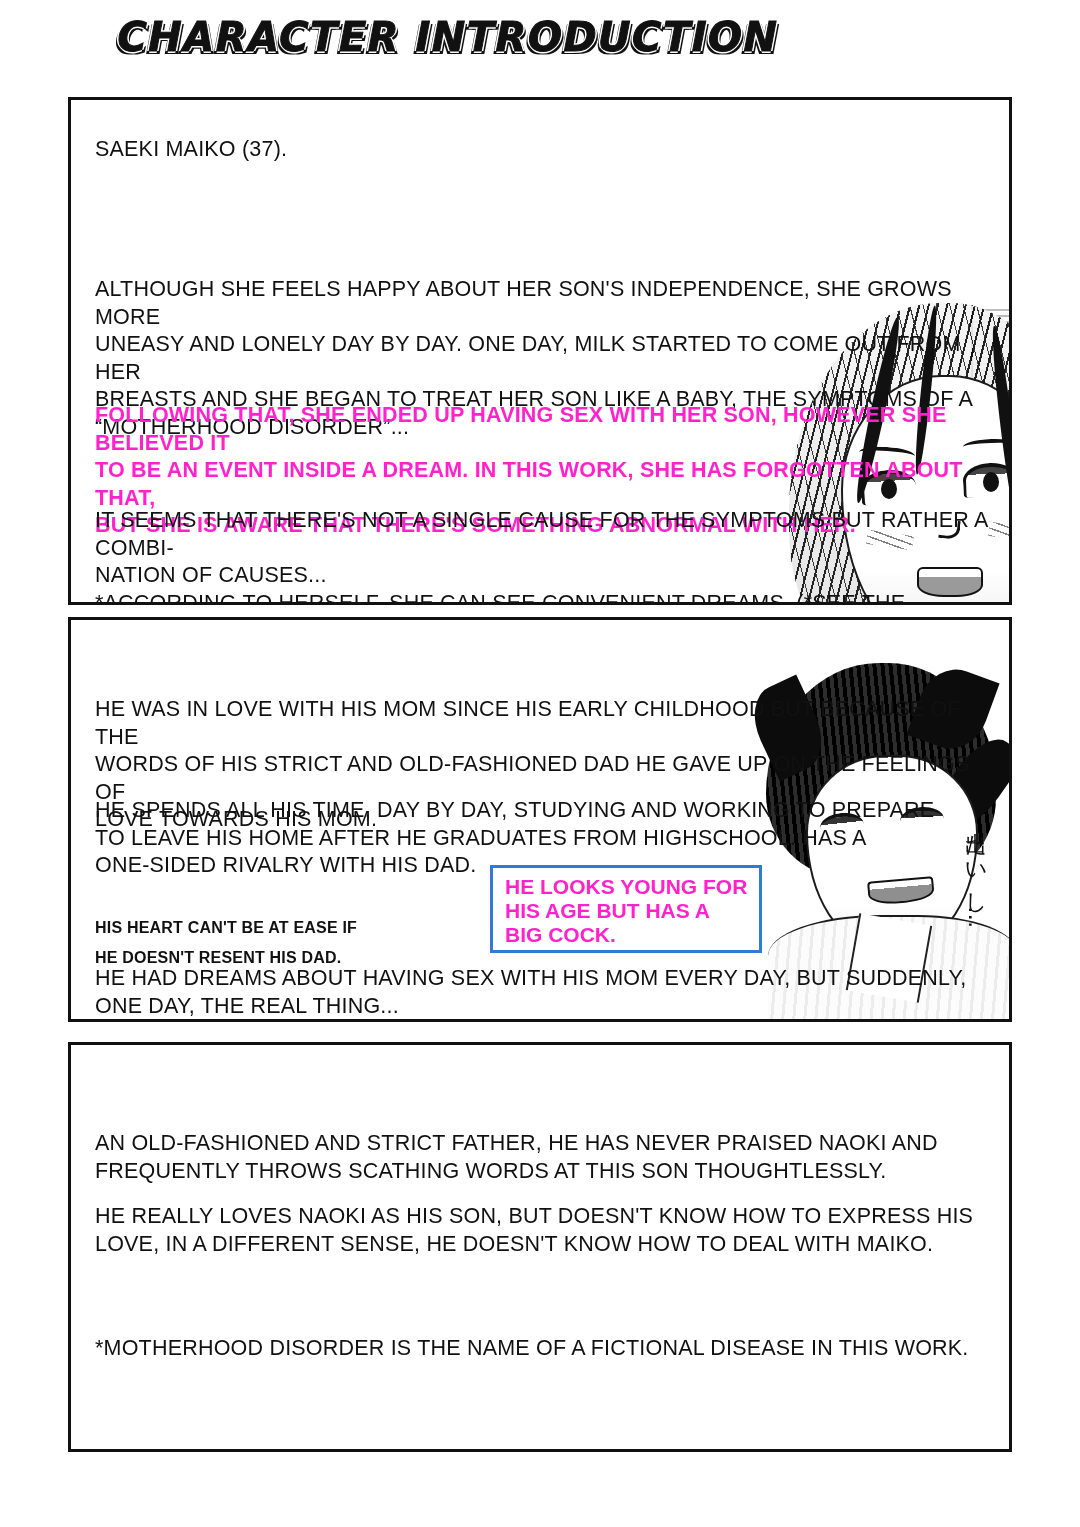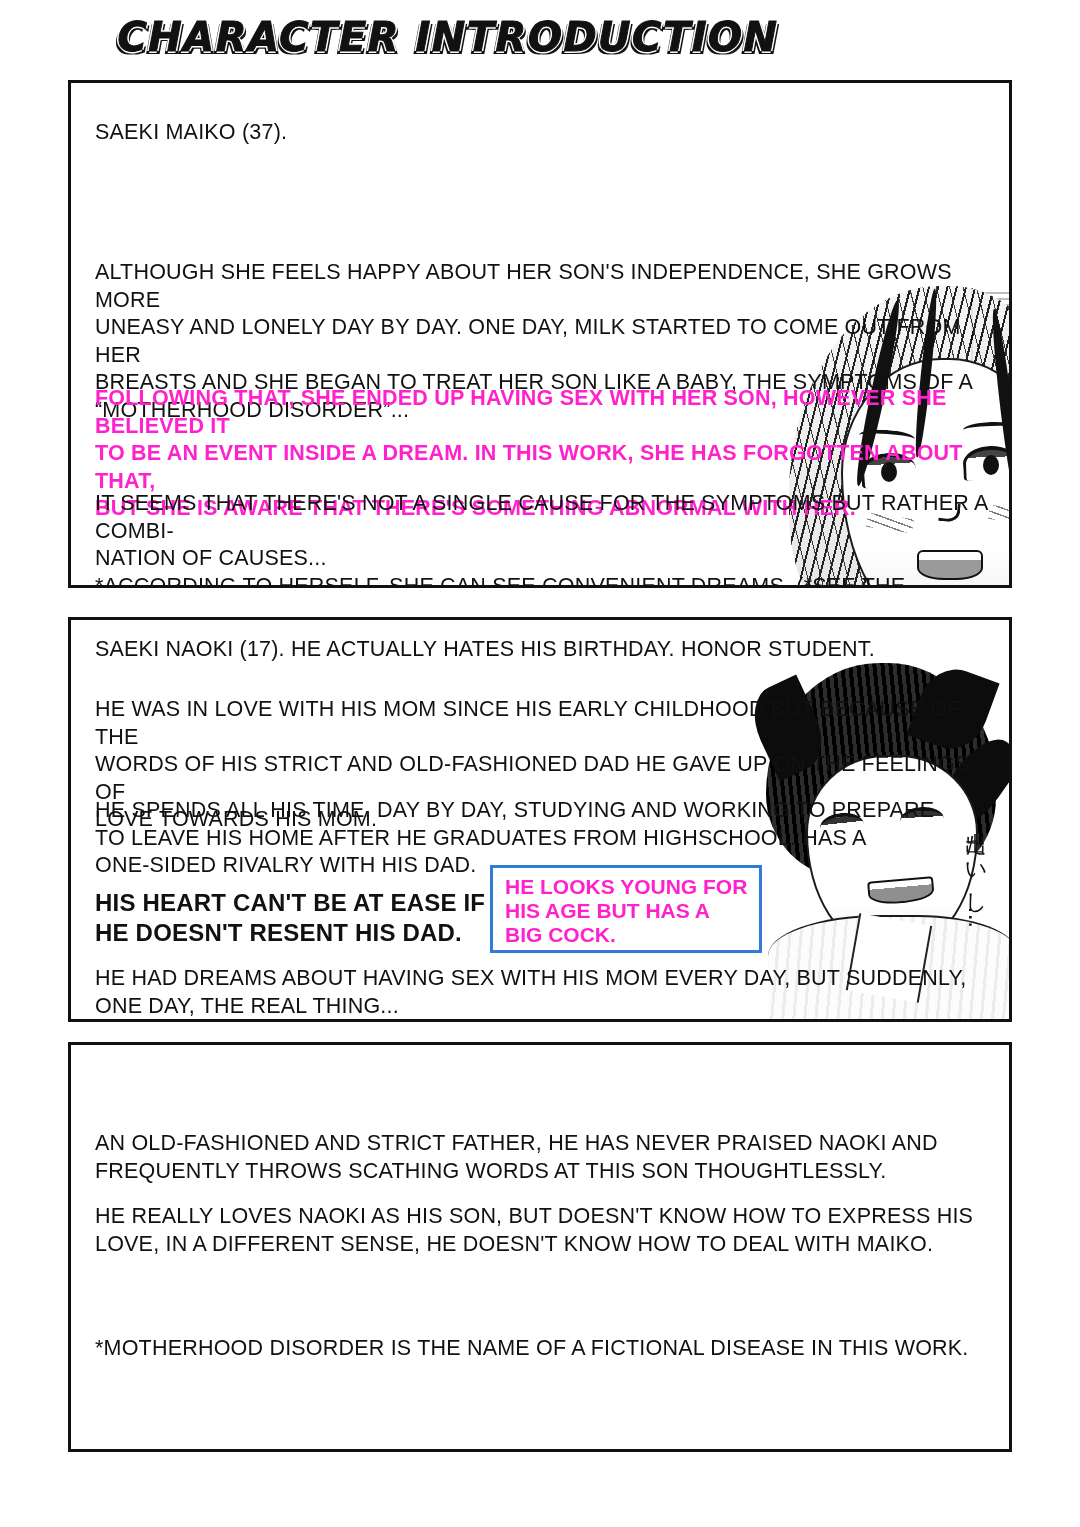--- a/index.html
+++ b/index.html
@@ -37,37 +37,37 @@
   }
 
   
   .panel {
     position: absolute;
     border: 3px solid #111;
     background: #fff;
     box-sizing: border-box;
     overflow: hidden;
   }
-  #panel-maiko   { left: 68px;  top: 80px;   width: 944px; height: 508px; }
+  #panel-maiko   { left: 68px;  top: 97px;   width: 944px; height: 508px; }
   #panel-naoki   { left: 68px;  top: 617px;  width: 944px; height: 405px; }
   #panel-kouichi { left: 68px;  top: 1042px; width: 944px; height: 410px; }
 
   
   .txt {
     position: absolute;
     font-family: "Liberation Sans", sans-serif;
     font-size: 21.5px;
     line-height: 27.5px;
     letter-spacing: 0.2px;
     color: #111;
     white-space: pre-line;
     z-index: 6;
   }
   .txt.pink  { color: #ff22cc; font-weight: bold; }
-  .txt.bold  { font-weight: bold; font-size: 24px; line-height: 30px; }
+  .txt.bold  { font-weight: bold; font-size: 16px; line-height: 30px; margin-top: 25px; }
 
   
   .art {
     position: absolute;
     z-index: 2;
     pointer-events: none;
   }
 
   
   #art-maiko {
@@ -254,21 +254,20 @@
     <div class="spike" style="left:205px;top:70px;width:50px;height:100px;transform:rotate(35deg);"></div>
     <div class="face"></div>
     <div class="eye l"></div>
     <div class="eye r"></div>
     <div class="mouth"></div>
     <div class="collar"></div>
   </div>
 
   <div class="vert-jp" id="naoki-jp" style="left:890px; top:195px;">出たいし…</div>
 
-  <div class="txt" style="left:24px; top:16px;  width:880px;">SAEKI NAOKI (17). HE ACTUALLY HATES HIS BIRTHDAY. HONOR STUDENT.</div>
   <div class="txt" style="left:24px; top:76px;  width:880px;">HE WAS IN LOVE WITH HIS MOM SINCE HIS EARLY CHILDHOOD BUT BECAUSE OF THE
 WORDS OF HIS STRICT AND OLD-FASHIONED DAD HE GAVE UP ON THE FEELINGS OF
 LOVE TOWARDS HIS MOM.</div>
   <div class="txt" style="left:24px; top:177px; width:880px;">HE SPENDS ALL HIS TIME, DAY BY DAY, STUDYING AND WORKING TO PREPARE
 TO LEAVE HIS HOME AFTER HE GRADUATES FROM HIGHSCHOOL. HAS A
 ONE-SIDED RIVALRY WITH HIS DAD.</div>
   <div class="txt bold" style="left:24px; top:268px; width:470px;">HIS HEART CAN'T BE AT EASE IF
 HE DOESN'T RESENT HIS DAD.</div>
   <div class="txt" style="left:24px; top:345px; width:880px;">HE HAD DREAMS ABOUT HAVING SEX WITH HIS MOM EVERY DAY, BUT SUDDENLY,
 ONE DAY, THE REAL THING...</div>

